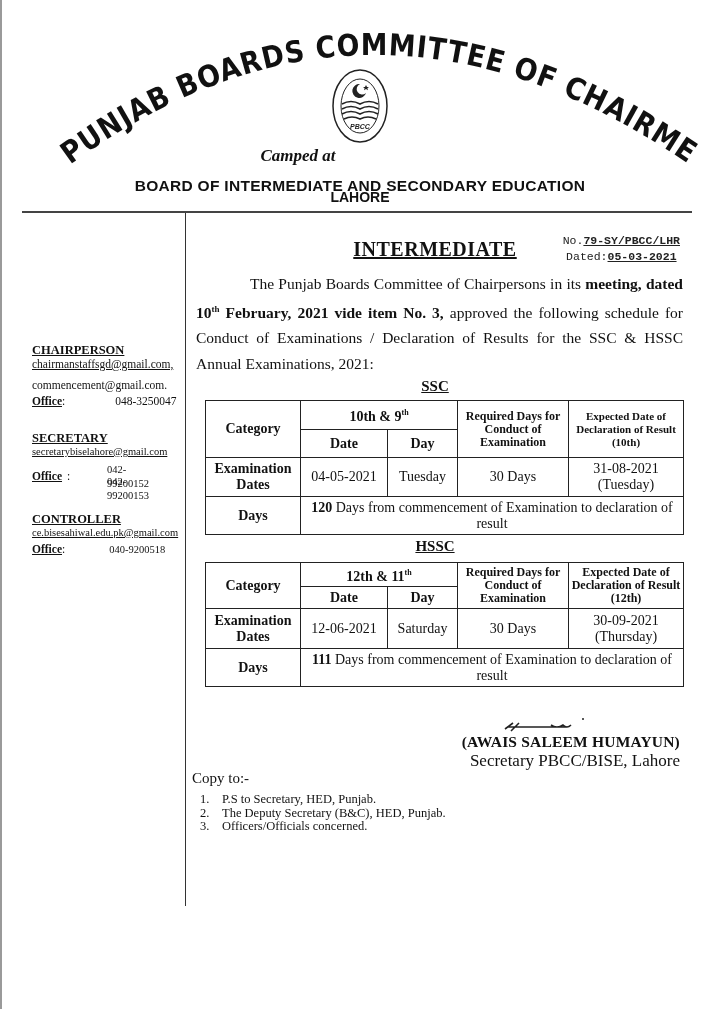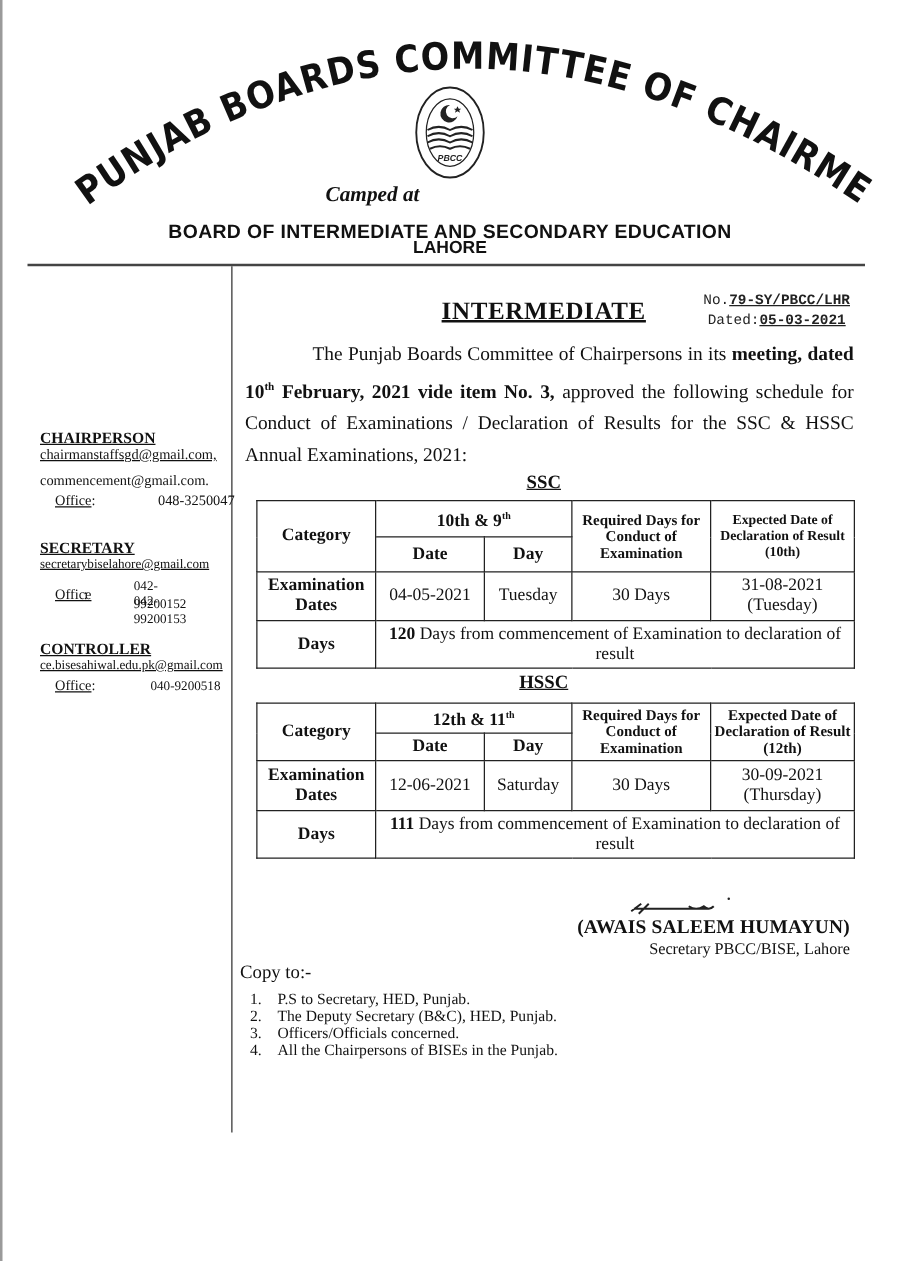--- a/index.html
+++ b/index.html
@@ -24,33 +24,33 @@
   .title { left:190px; width:490px; top:238px; text-align:center; font-weight:bold; font-size:20px; text-decoration:underline; letter-spacing:0.5px; }
   .para { left:196px; top:271px; width:487px; font-size:15.5px; line-height:25.5px; text-align:justify; }
   .para .b { font-weight:bold; }
   .para sup { font-size:9px; }
   .indent { display:inline-block; width:54px; }
 
   
   .side { left:32px; font-size:11.5px; line-height:14px; }
   .side .h { font-weight:bold; text-decoration:underline; font-size:12.5px; }
   .side .mail { text-decoration:underline; font-size:11.5px; }
-  .side .lbl { font-weight:normal; text-decoration:underline;margin-left:12px; }
+  .side .lbl { font-weight:bold; text-decoration:underline; }
 
   .sec-title { left:190px; width:490px; text-align:center; font-weight:bold; font-size:15px; text-decoration:underline; }
 
   table.grid { position:absolute; left:205px; width:478px; border-collapse:collapse; table-layout:fixed; }
   table.grid td { border:1.5px solid #222; text-align:center; vertical-align:middle; padding:0 2px; font-size:14px; line-height:16px; }
   table.grid .hd { font-weight:bold; font-size:14px; }
   table.grid .hds { font-weight:bold; font-size:11.5px; line-height:13px; }
   table.grid sup { font-size:8px; }
 
   .sig { left:495px; top:713px; width:120px; height:24px; }
   .signame { left:420px; width:260px; top:733px; text-align:right; font-weight:bold; font-size:15.5px; letter-spacing:0.2px; }
-  .sigrole { left:420px; width:260px; top:751px; text-align:right; font-size:13px; }
+  .sigrole { left:420px; width:260px; top:751px; text-align:right; font-size:17px; }
   .copy { left:192px; top:770px; font-size:15px; }
   .copylist { left:200px; top:793px; font-size:12.5px; line-height:13.5px; margin:0; padding:0; list-style:none; }
   .copylist li span.n { display:inline-block; width:22px; }
 </style>
 </head>
 <body>
 
 <div class="abs left-edge"></div>
 
 <div>
@@ -198,14 +198,13 @@
   <circle cx="88" cy="6" r="1" fill="#222"></circle>
 </svg>
 <div class="abs signame">(AWAIS SALEEM HUMAYUN)</div>
 <div class="abs sigrole">Secretary PBCC/BISE, Lahore</div>
 
 <div class="abs copy">Copy to:-</div>
 <ol class="abs copylist">
   <li><span class="n">1.</span><span>P.S to Secretary, HED, Punjab.</span></li>
   <li><span class="n">2.</span><span>The Deputy Secretary (B&amp;C), HED, Punjab.</span></li>
   <li><span class="n">3.</span><span>Officers/Officials concerned.</span></li>
-  <li><span class="n">4.</span><span>All the Chairpersons of BISEs in the Punjab.</span></li>
 </ol>
 
 </body></html>

